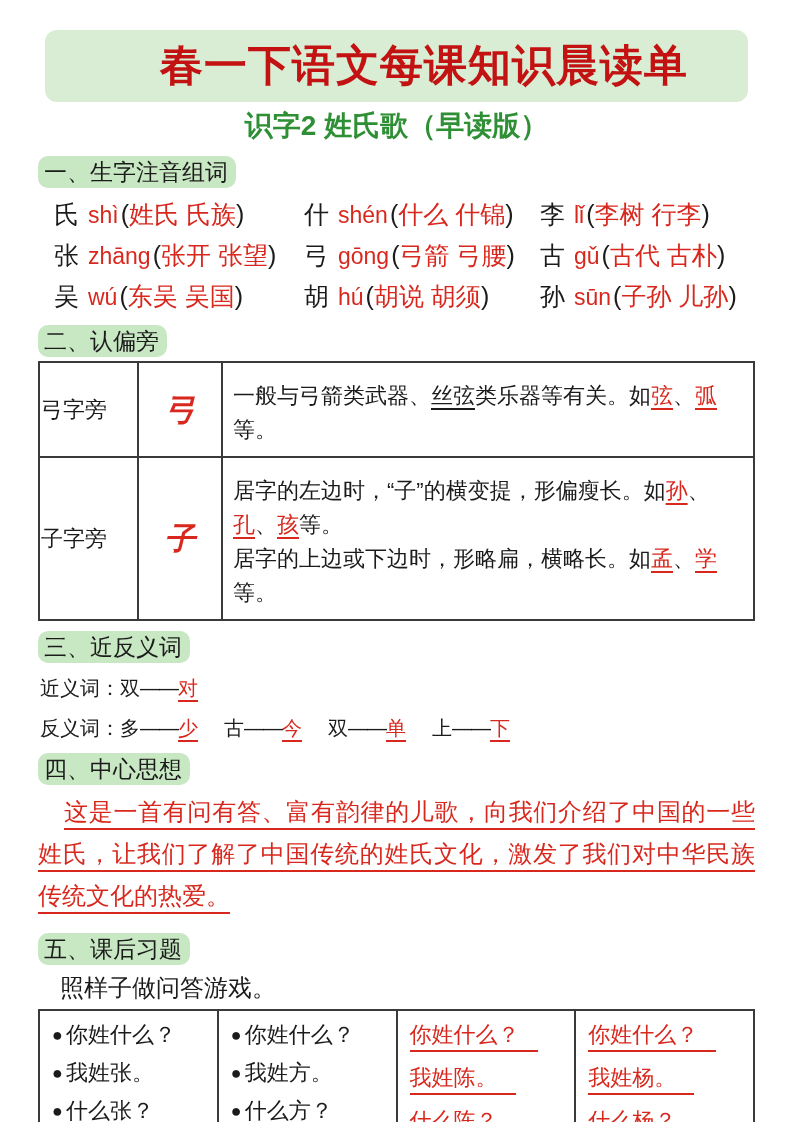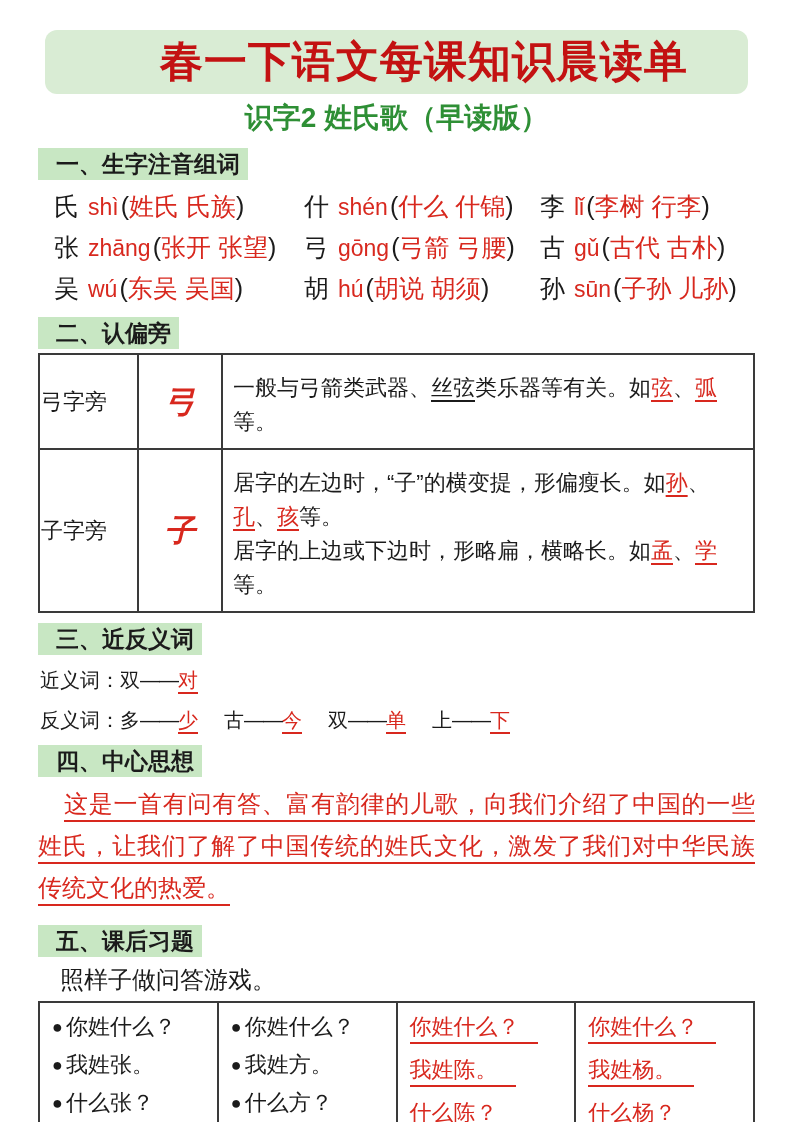--- a/index.html
+++ b/index.html
@@ -4,37 +4,37 @@
 <style>
   html,body{margin:0;padding:0;}
   body{
     width:793px;height:1122px;background:#ffffff;overflow:hidden;
     font-family:"Liberation Sans","DejaVu Sans",sans-serif;
     color:var(--ink,#1b1b1b);
   }
   .page{width:793px;height:1122px;position:relative;}
   
   .banner{
-    margin:30px 45px 0 45px;height:64px;background:var(--banner_bg,#d9ecd4);
+    margin:30px 45px 0 45px;height:72px;background:var(--banner_bg,#d9ecd4);
     border-radius:12px;display:flex;align-items:center;justify-content:center;text-align:center;
   }
   .banner-title{
     color:var(--title_red,#c31212);font-size:43px;font-weight:bold;
     letter-spacing:1px;padding-left:55px;white-space:nowrap;
   }
   .subtitle{
     margin-top:6px;text-align:center;color:var(--subtitle_green,#2e8f35);
     font-size:28px;font-weight:bold;line-height:36px;
   }
   .content{padding:0 38px;}
   
   .sec-head{
     display:inline-block;background:var(--highlight_green,#c8e7c3);
-    color:var(--ink,#1b1b1b);font-size:23px;font-weight:bold;
-    line-height:32px;padding:0 8px 0 18px;
+    color:var(--ink,#1b1b1b);font-size:23px;font-weight:normal;
+    line-height:32px;padding:0 8px 0 6px;border-radius:10px;
   }
   .s1{margin:12px 0 4px;} .s2{margin:2px 0 2px;} .s3{margin:10px 0 2px;}
   .s4{margin:8px 0 2px;}  .s5{margin:16px 0 4px;}
   
   .vocab-grid{
     display:grid;grid-template-columns:250px 236px auto;
     margin:2px 0 6px 16px;line-height:40px;font-size:25px;
   }
   .vocab-entry{white-space:nowrap;}
   .vchar{color:var(--ink,#1b1b1b);margin-right:9px;}

